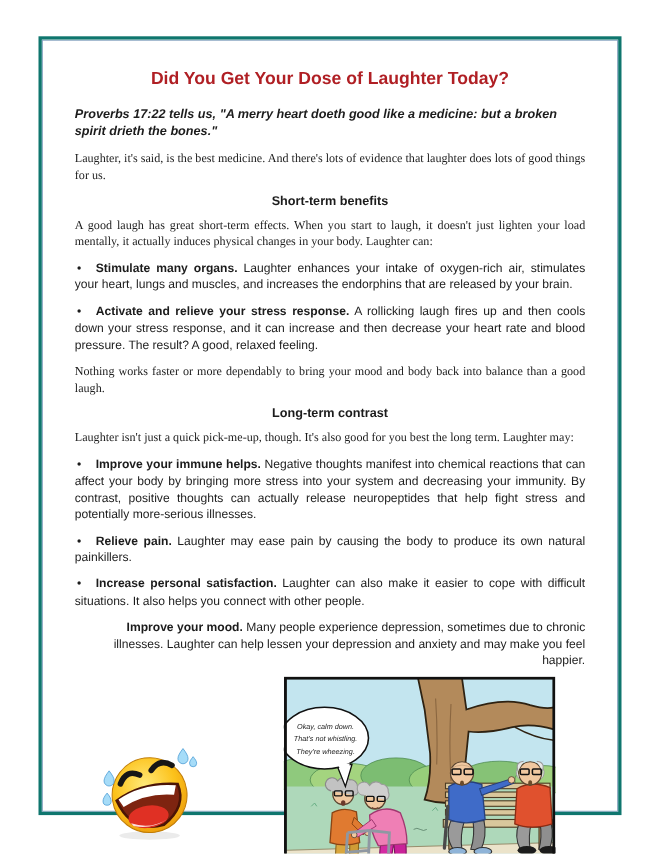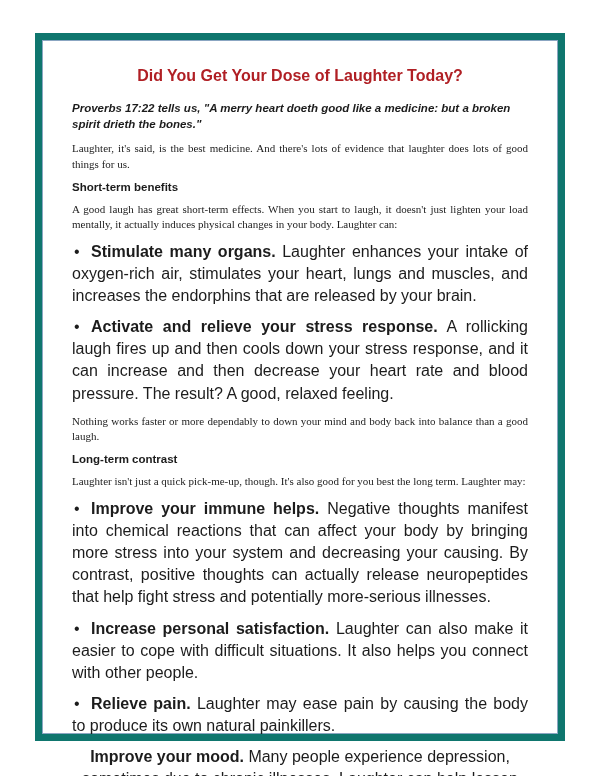--- a/index.html
+++ b/index.html
@@ -1,28 +1,28 @@
 <!DOCTYPE html>
 <html><head>
 <meta charset="utf-8">
 <style>
   html,body{margin:0;padding:0;width:600px;height:776px;background:#ffffff;overflow:hidden;}
   body{font-family:"Liberation Sans",sans-serif;color:#1c1c1c;position:relative;}
   .page{
     position:absolute;left:35px;top:33px;width:530px;height:708px;box-sizing:border-box;
-    border:7px solid #0f766e;box-shadow:inset 0 0 0 1px #8ba6c2;
+    border:3px solid #0f766e;box-shadow:inset 0 0 0 1px #8ba6c2;
     padding:20px 30px 0 30px;background:#ffffff;
   }
   .title{color:#b01f24;font-size:16px;font-weight:bold;text-align:center;margin:6px 0 15px 0;line-height:1.2;}
   .verse{font-size:11.5px;font-weight:bold;font-style:italic;line-height:1.4;margin:0 0 9px 0;}
   p.body{font-size:11px;line-height:1.38;text-align:justify;margin:0 0 9px 0;font-family:Liberation Serif, serif;}
-  h2.section{font-size:11.5px;font-weight:bold;margin:2px 0 9px 0;}
-  p.bullet{font-size:16px;line-height:1.38;text-align:justify;margin:0 0 9px 0;}
+  h2.section{font-size:11.5px;font-weight:bold;margin:2px 0 9px 0;text-align:center;}
+  p.bullet{font-size:11px;line-height:1.38;text-align:justify;margin:0 0 9px 0;}
   .bullet-char{display:inline-block;width:19px;padding-left:2px;box-sizing:border-box;}
-  p.mood{font-size:16px;line-height:1.38;text-align:center;margin:2px 0 6px 0;}
+  p.mood{font-size:11px;line-height:1.38;text-align:right;margin:2px 0 6px 0;}
   .images-row{position:relative;height:203px;margin-top:2px;}
   .emoji-svg{position:absolute;left:20px;top:60px;width:96px;height:92px;}
   .cartoon-svg{position:absolute;left:190px;top:0;width:247px;height:202px;}
   .bubble-text{font-family:"Liberation Sans",sans-serif;font-size:6.6px;font-style:italic;fill:#222;text-anchor:middle;}
 </style>
 </head>
 <body>
 
 <div class="page">
 
@@ -34,31 +34,31 @@
 
   <h2 class="section">Short-term benefits</h2>
 
   <p class="body">A good laugh has great short-term effects. When you start to laugh, it doesn't just lighten your load mentally, it actually induces physical changes in your body. Laughter can:</p>
 
   <p class="bullet"><span class="bullet-char">•</span><b>Stimulate many organs.</b> <span>Laughter enhances your intake of oxygen-rich air, stimulates your heart, lungs and muscles, and increases the endorphins that are released by your brain.</span></p>
 
   <p class="bullet"><span class="bullet-char">•</span><b>Activate and relieve your stress response.</b> <span>A rollicking laugh fires up and then cools down your stress response, and it can increase and then decrease your heart rate and blood pressure. The result? A good, relaxed feeling.</span></p>
 
 
-  <p class="body">Nothing works faster or more dependably to down your mind and body back into balance than a good laugh.</p>
+  <p class="body">Nothing works faster or more dependably to bring your mood and body back into balance than a good laugh.</p>
 
   <h2 class="section">Long-term contrast</h2>
 
   <p class="body">Laughter isn't just a quick pick-me-up, though. It's also good for you best the long term. Laughter may:</p>
 
-  <p class="bullet"><span class="bullet-char">•</span><b>Improve your immune helps.</b> <span>Negative thoughts manifest into chemical reactions that can affect your body by bringing more stress into your system and decreasing your causing. By contrast, positive thoughts can actually release neuropeptides that help fight stress and potentially more-serious illnesses.</span></p>
+  <p class="bullet"><span class="bullet-char">•</span><b>Improve your immune helps.</b> <span>Negative thoughts manifest into chemical reactions that can affect your body by bringing more stress into your system and decreasing your immunity. By contrast, positive thoughts can actually release neuropeptides that help fight stress and potentially more-serious illnesses.</span></p>
+
+  <p class="bullet"><span class="bullet-char">•</span><b>Relieve pain.</b> <span>Laughter may ease pain by causing the body to produce its own natural painkillers.</span></p>
 
   <p class="bullet"><span class="bullet-char">•</span><b>Increase personal satisfaction.</b> <span>Laughter can also make it easier to cope with difficult situations. It also helps you connect with other people.</span></p>
-
-  <p class="bullet"><span class="bullet-char">•</span><b>Relieve pain.</b> <span>Laughter may ease pain by causing the body to produce its own natural painkillers.</span></p>
 
   <p class="mood"><b>Improve your mood.</b> <span>Many people experience depression, sometimes due to chronic illnesses. Laughter can help lessen your depression and anxiety and may make you feel happier.</span></p>
 
   <div class="images-row">
 
     <svg class="emoji-svg" viewBox="0 0 100 100" aria-hidden="true">
       <defs>
         <radialGradient id="faceGrad" cx="45%" cy="35%" r="75%">
           <stop offset="0%" stop-color="#ffe978"></stop>
           <stop offset="55%" stop-color="#fcc21b"></stop>

